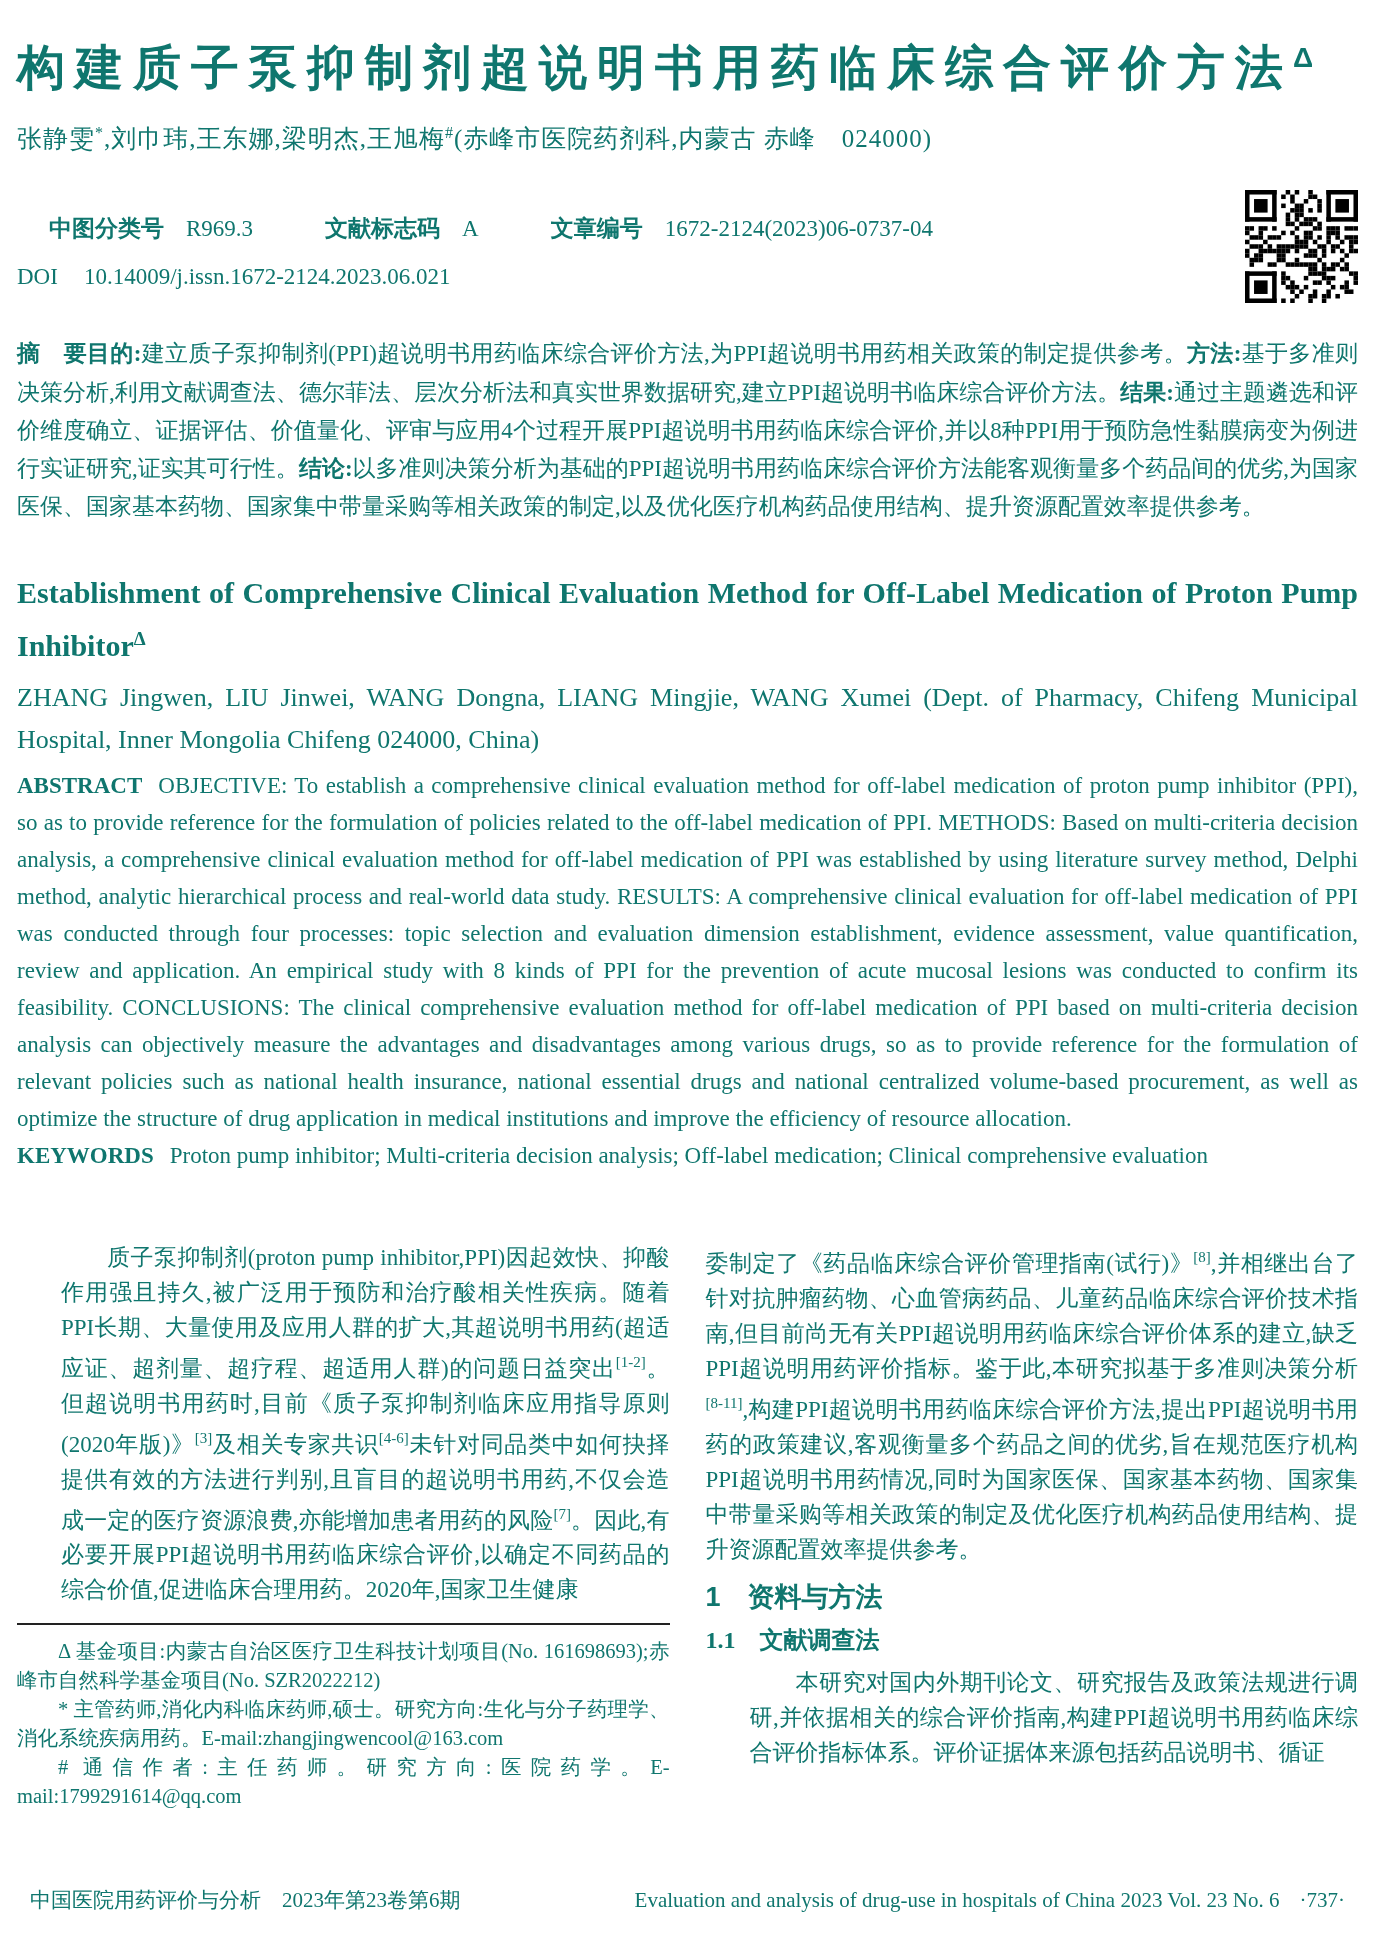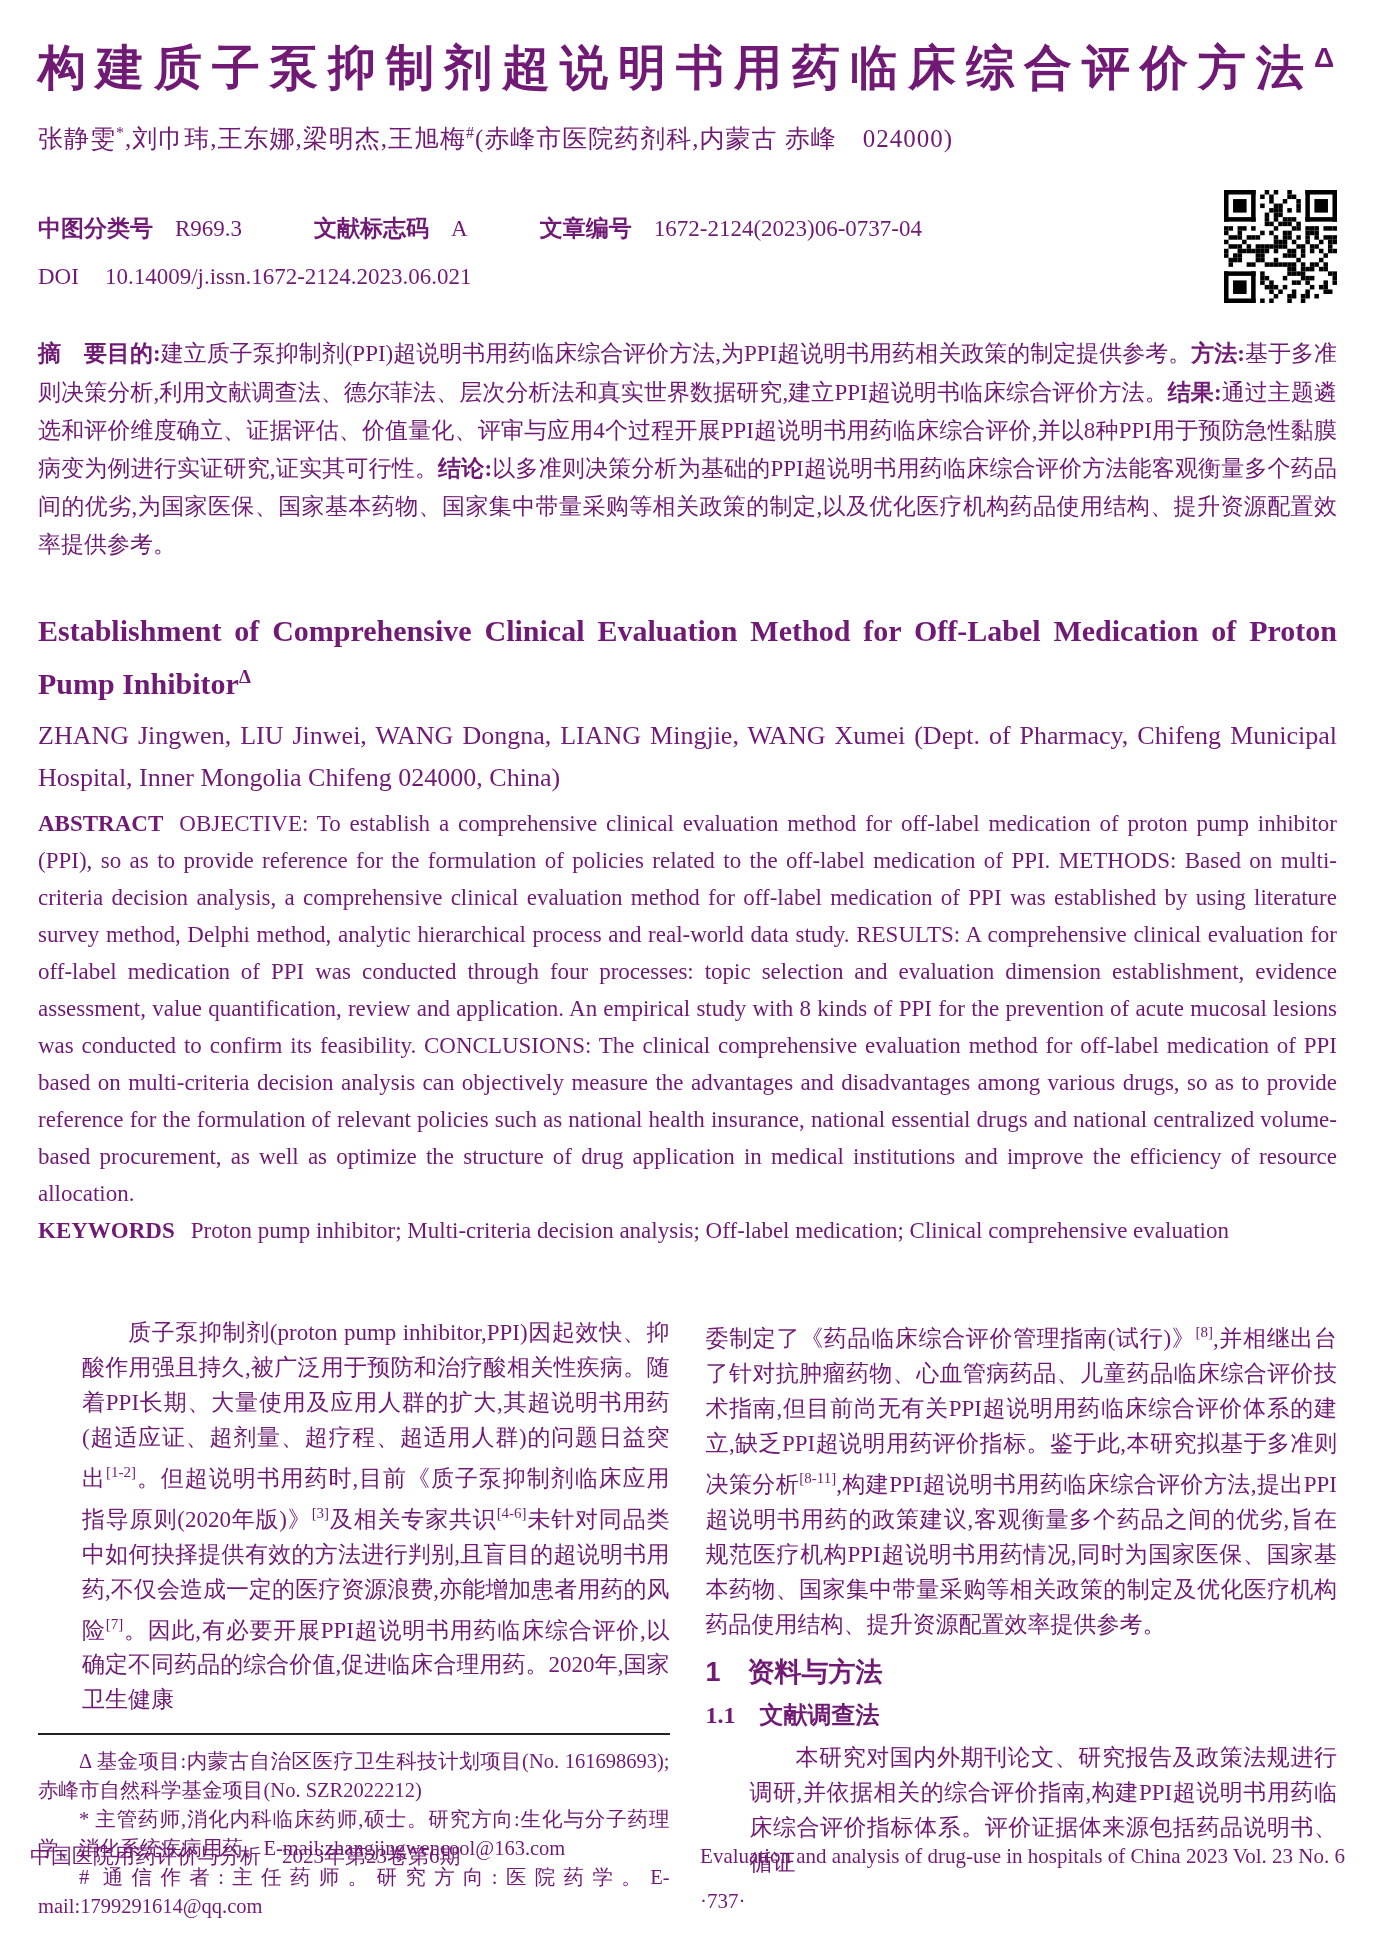--- a/index.html
+++ b/index.html
@@ -3,22 +3,22 @@
 <meta charset="utf-8">
 <style>
   * { margin: 0; padding: 0; box-sizing: border-box; }
   html, body { background: #ffffff; }
   .page {
     position: relative;
     width: 1375px;
     height: 1940px;
     margin: 0 auto;
     background: #ffffff;
-    color: #701a75;
-    padding: 0 38px;
+    color: #0f766e;
+    padding: 0 17px;
     overflow: hidden;
     font-family: "Liberation Serif", "DejaVu Serif", serif;
   }
   
   .cn-title {
     margin-top: 26px;
     font-family: "Liberation Sans", "DejaVu Sans", sans-serif;
     font-weight: 700;
     font-size: 48px;
     line-height: 64px;
@@ -33,21 +33,21 @@
     letter-spacing: 1px;
   }
   .cn-authors sup { font-size: 16px; }
   .meta-wrap { position: relative; margin-top: 56px; padding-right: 150px; }
   .meta-row { display: flex; align-items: baseline; font-size: 23px; line-height: 32px; }
   .meta-label {
     font-family: "Liberation Sans", "DejaVu Sans", sans-serif;
     font-weight: 700;
   }
   .meta-value { margin-left: 22px; }
-  .meta-item { display: flex; align-items: baseline; }
+  .meta-item { display: flex; align-items: baseline; margin-left: 32px; }
   .meta-item + .meta-item { margin-left: 72px; }
   .doi-row { margin-top: 16px; font-size: 23px; line-height: 32px; display: flex; }
   .doi-row .doi-value { margin-left: 26px; }
   .qr { position: absolute; top: -22px; right: 0; width: 113px; height: 113px; }
   .qr svg { display: block; width: 113px; height: 113px; }
   
   .abstract-cn {
     margin-top: 42px;
     font-size: 23px;
     line-height: 38px;
@@ -119,21 +119,21 @@
   .footer {
     position: absolute;
     left: 30px;
     right: 30px;
     bottom: 26px;
     display: flex;
     justify-content: space-between;
     align-items: baseline;
     font-size: 21px;
   }
-  .footer-right { display: flex; align-items: baseline; gap: 20px; flex-direction: column; }
+  .footer-right { display: flex; align-items: baseline; gap: 20px; }
 </style>
 </head>
 <body>
 
 <div class="page">
 
   <h1 class="cn-title"><span>构建质子泵抑制剂超说明书用药临床综合评价方法</span><sup>Δ</sup></h1>
 
   <div class="cn-authors"><span>张静雯</span><sup>*</sup><span>,刘巾玮,王东娜,梁明杰,王旭梅</span><sup>#</sup><span>(赤峰市医院药剂科,内蒙古 赤峰　024000)</span></div>
 

